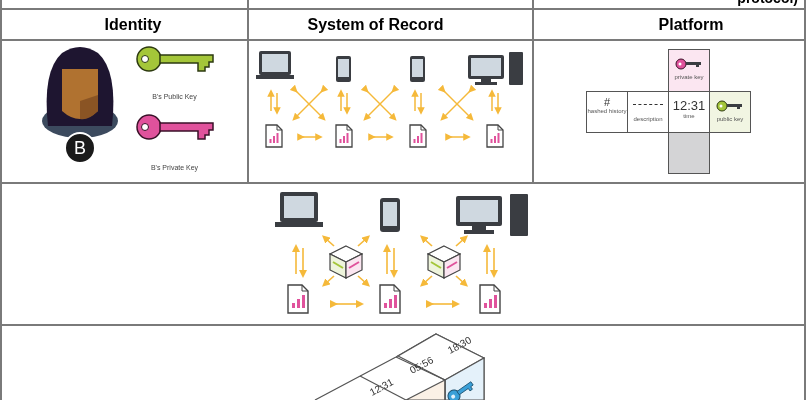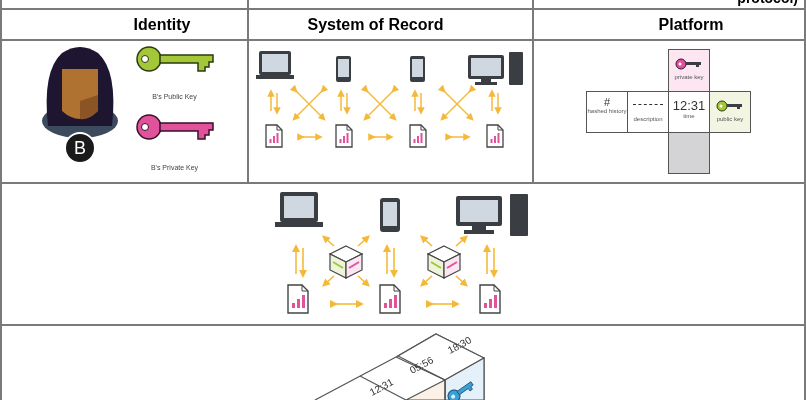--- a/index.html
+++ b/index.html
@@ -27,21 +27,21 @@
   <div class="hline" style="top:324px;"></div>
   <div class="vline" style="left:0;top:0;height:400px;"></div>
   <div class="vline" style="left:804px;top:0;height:400px;"></div>
   <div class="vline" style="left:247px;top:0;height:8px;"></div>
   <div class="vline" style="left:532px;top:0;height:8px;"></div>
   <div class="vline" style="left:247px;top:8px;height:175px;"></div>
   <div class="vline" style="left:532px;top:8px;height:175px;"></div>
 
   <div class="topnote">protocol)</div>
 
-  <div class="hdr" style="left:0;width:266px;padding-left:29px;">Identity</div>
+  <div class="hdr" style="left:0;width:266px;">Identity</div>
   <div class="hdr" style="left:249px;width:253px;">System of Record</div>
   <div class="hdr" style="left:534px;width:314px;">Platform</div>
 </div>
 
 <div class="cell" style="left:2px;top:41px;width:245px;height:141px;">
   <svg width="245" height="141" style="position:absolute;left:0;top:0;">
     <g>
       <ellipse cx="78" cy="80" rx="38" ry="17" fill="#3c4a5e"></ellipse>
       <path d="M46 85 Q40 30 60 12 Q78 0 96 12 Q116 30 110 85 Z" fill="#1e1530"></path>
       <path d="M60 28 L96 28 L96 70 Q78 86 60 70 Z" fill="#b07230"></path>

